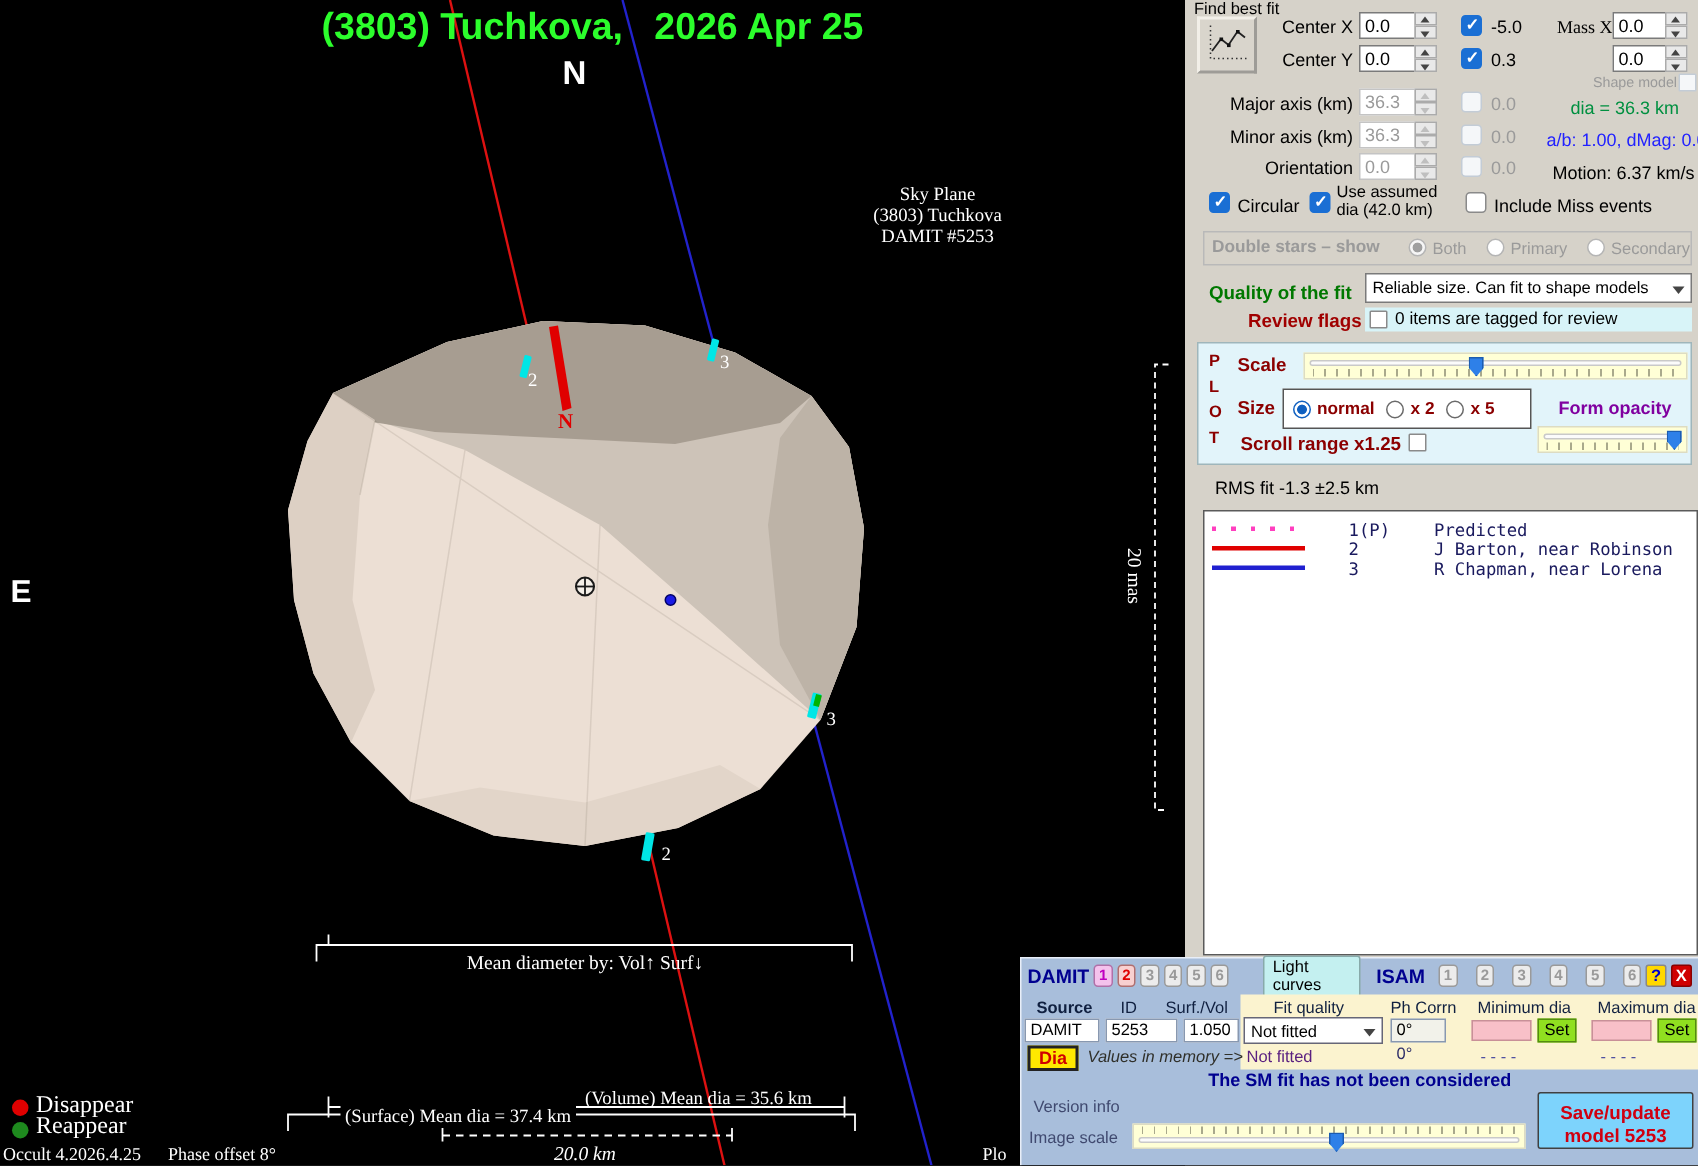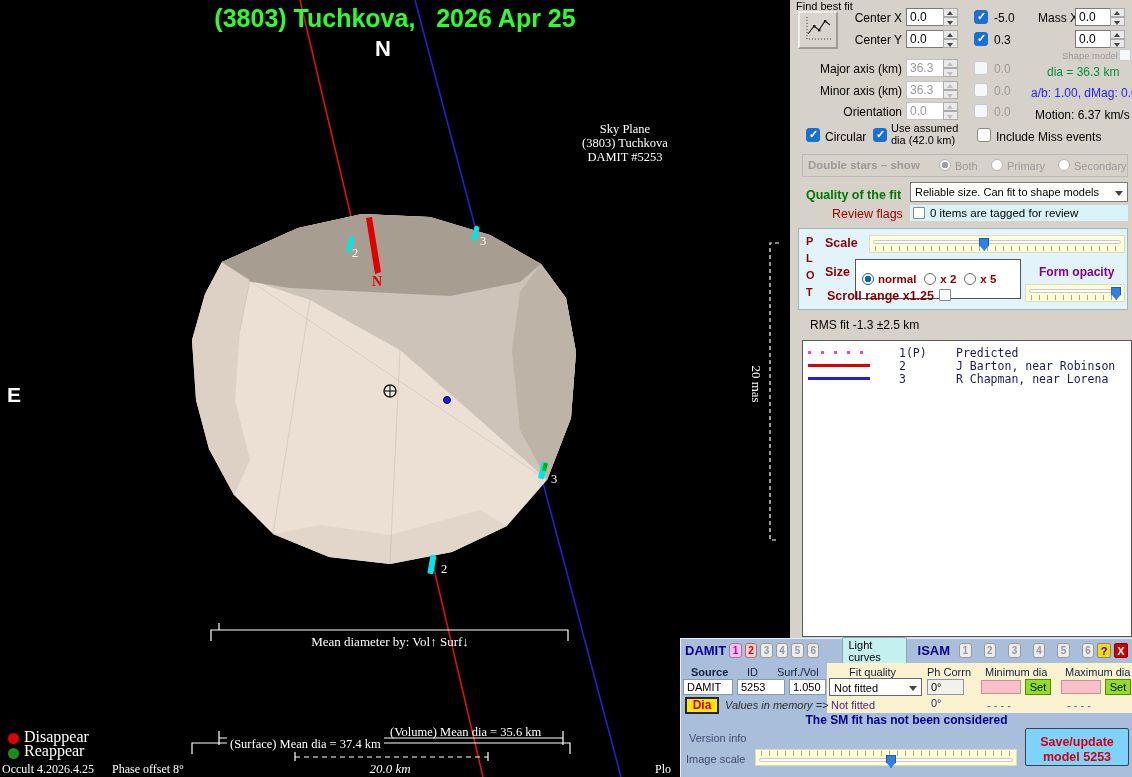--- a/index.html
+++ b/index.html
@@ -187,21 +187,21 @@
     </button>
 
     <div class="lbl r" style="left:55px;top:11px;width:57px;font-size:12px;">Center X</div>
     <div class="inp" style="left:116px;top:8px;width:38px;">0.0</div>
     <div class="spin" style="left:153px;top:8px;">
         <span class="up"></span>
         <span class="dn"></span>
       </div>
     <span class="cb on" style="left:184px;top:10px;"></span>
     <div class="lbl" style="left:204px;top:11px;font-size:12px;">-5.0</div>
-    <div class="lbl" style="left:248px;top:11px;font-size:12px;">Mass X</div>
+    <div class="lbl" style="left:248px;top:11px;font-size:12px;font-family:Liberation Serif, serif;">Mass X</div>
     <div class="inp" style="left:285px;top:8px;width:36px;">0.0</div>
     <div class="spin" style="left:320px;top:8px;">
         <span class="up"></span>
         <span class="dn"></span>
       </div>
 
     <div class="lbl r" style="left:55px;top:33px;width:57px;font-size:12px;">Center Y</div>
     <div class="inp" style="left:116px;top:30px;width:38px;">0.0</div>
     <div class="spin" style="left:153px;top:30px;">
         <span class="up"></span>
@@ -265,39 +265,39 @@
       <div class="lbl dis" style="left:204px;top:5px;">Primary</div>
       <span class="radio gr" style="position:absolute;left:255px;top:4px;"></span>
       <div class="lbl dis" style="left:271px;top:5px;">Secondary</div>
     </div>
 
     <div class="lbl" style="left:16px;top:188px;font-size:12.5px;font-weight:bold;color:#007800;">Quality of the fit</div>
     <div class="dd" style="left:120px;top:182px;width:218px;height:20px;">
       <span>Reliable size. Can fit to shape models</span>
       <span class="chev"></span>
     </div>
-    <div class="lbl" style="left:42px;top:207px;font-size:12.5px;font-weight:normal;color:#a00000;">Review flags</div>
+    <div class="lbl" style="left:42px;top:207px;font-size:12.5px;font-weight:bold;color:#a00000;">Review flags</div>
     <div style="position:absolute;left:120px;top:205px;width:218px;height:16px;background:#d8f4f8;">
       <span class="cb sq" style="left:3px;top:2px;background:#fff;"></span>
       <span class="lbl" style="left:20px;top:2px;font-size:11.5px;">0 items are tagged for review</span>
     </div>
 
     <div id="plot-box">
       <div class="lbl maroon pre" style="left:7px;top:4px;font-size:11px;line-height:17px;">P
 L
 O
 T</div>
       <div class="lbl maroon" style="left:26px;top:7px;font-size:12.5px;">Scale</div>
       <div class="slider" style="left:70px;top:6px;width:256px;height:18px;">
         <div class="groove"></div>
         <div class="ticks"></div>
         <div class="thumb" style="left:43%;"></div>
       </div>
       <div class="lbl maroon" style="left:26px;top:36px;font-size:12.5px;">Size</div>
-      <div style="position:absolute;left:56px;top:30px;width:166px;height:40px;background:#fff;border:1px solid #555;display:flex;align-items:center;gap:4px;padding-left:6px;">
+      <div style="position:absolute;left:56px;top:30px;width:166px;height:27px;background:#fff;border:1px solid #555;display:flex;align-items:center;gap:4px;padding-left:6px;">
         <span class="radio sel"></span>
         <span class="maroon" style="font-size:11.5px;">normal</span>
         <span class="radio" style="margin-left:4px;"></span>
         <span class="maroon" style="font-size:11.5px;">x 2</span>
         <span class="radio" style="margin-left:4px;"></span>
         <span class="maroon" style="font-size:11.5px;">x 5</span>
       </div>
       <div class="lbl" style="left:240px;top:36px;font-size:12px;font-weight:bold;color:#8000a0;">Form opacity</div>
       <div class="slider" style="left:226px;top:55px;width:100px;height:18px;">
         <div class="groove"></div>

